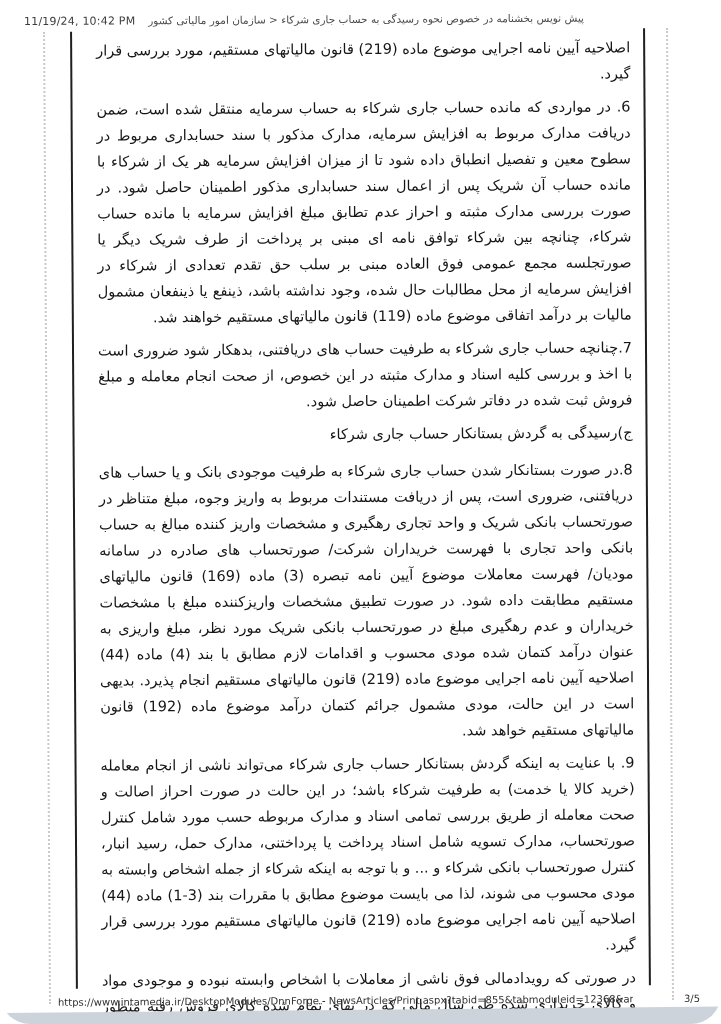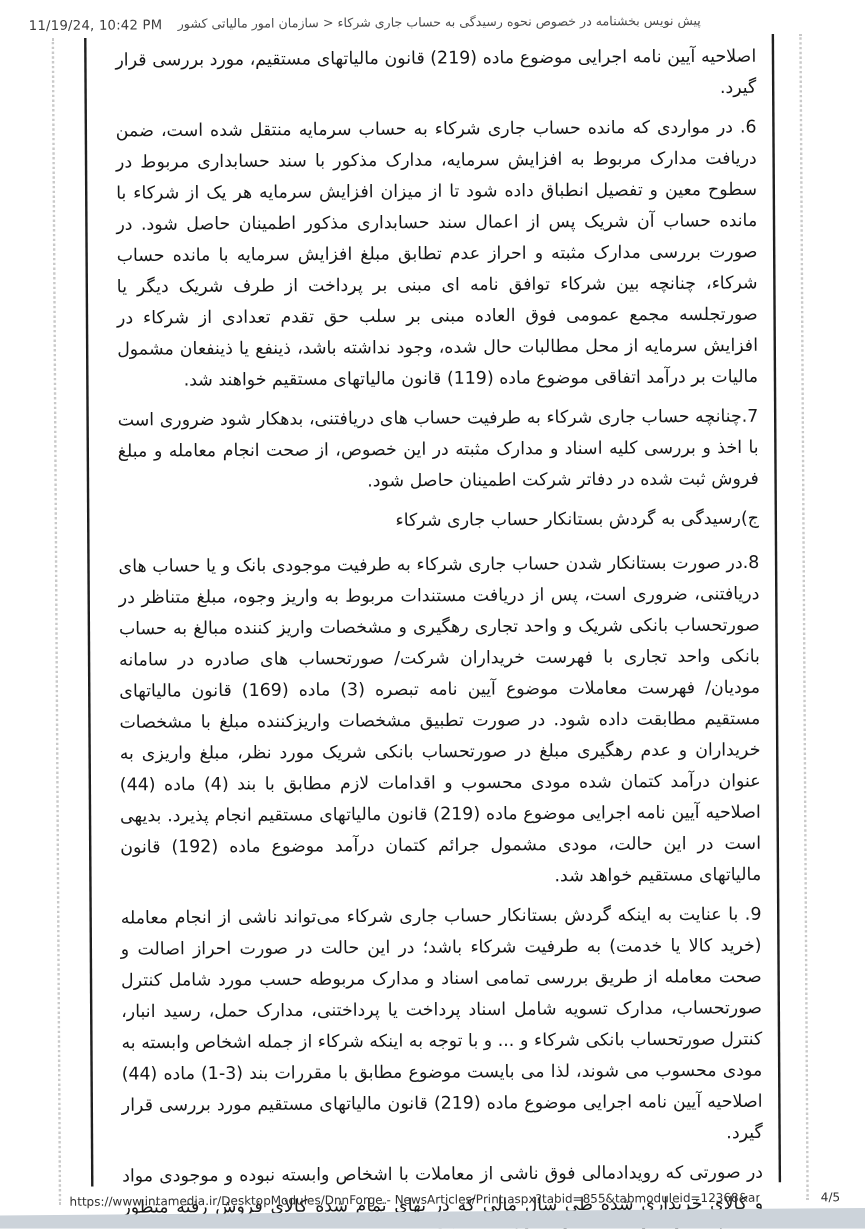--- a/index.html
+++ b/index.html
@@ -7,20 +7,21 @@
     padding: 0;
     background: #ffffff;
     font-family: "DejaVu Sans", sans-serif;
   }
   .viewport {
     position: relative;
     width: 721px;
     height: 1024px;
     overflow: hidden;
     background: #ffffff;
+    border-radius: 30px;
   }
   .sheet {
     position: absolute;
     inset: 0;
     transform: rotate(-0.35deg);
     transform-origin: 50% 50%;
   }
   .print-datetime {
     position: absolute;
     top: 13px;
@@ -132,17 +133,17 @@
 
       <p>8.در صورت بستانکار شدن حساب جاری شرکاء به طرفیت موجودی بانک و یا حساب های دریافتنی، ضروری است، پس از دریافت مستندات مربوط به واریز وجوه، مبلغ متناظر در صورتحساب بانکی شریک و واحد تجاری رهگیری و مشخصات واریز کننده مبالغ به حساب بانکی واحد تجاری با فهرست خریداران شرکت/ صورتحساب های صادره در سامانه مودیان/ فهرست معاملات موضوع آیین نامه تبصره (3) ماده (169) قانون مالیاتهای مستقیم مطابقت داده شود. در صورت تطبیق مشخصات واریزکننده مبلغ با مشخصات خریداران و عدم رهگیری مبلغ در صورتحساب بانکی شریک مورد نظر، مبلغ واریزی به عنوان درآمد کتمان شده مودی محسوب و اقدامات لازم مطابق با بند (4) ماده (44) اصلاحیه آیین نامه اجرایی موضوع ماده (219) قانون مالیاتهای مستقیم انجام پذیرد. بدیهی است در این حالت، مودی مشمول جرائم کتمان درآمد موضوع ماده (192) قانون مالیاتهای مستقیم خواهد شد.</p>
 
       <p>9. با عنایت به اینکه گردش بستانکار حساب جاری شرکاء می‌تواند ناشی از انجام معامله (خرید کالا یا خدمت) به طرفیت شرکاء باشد؛ در این حالت در صورت احراز اصالت و صحت معامله از طریق بررسی تمامی اسناد و مدارک مربوطه حسب مورد شامل کنترل صورتحساب، مدارک تسویه شامل اسناد پرداخت یا پرداختنی، مدارک حمل، رسید انبار، کنترل صورتحساب بانکی شرکاء و ... و با توجه به اینکه شرکاء از جمله اشخاص وابسته به مودی محسوب می شوند، لذا می بایست موضوع مطابق با مقررات بند (3-1) ماده (44) اصلاحیه آیین نامه اجرایی موضوع ماده (219) قانون مالیاتهای مستقیم مورد بررسی قرار گیرد.</p>
 
       <p><span>در صورتی که رویدادمالی فوق ناشی از معاملات با اشخاص وابسته نبوده و موجودی مواد و کالای خریداری شده طی سال مالی که در بهای تمام شده کالای فروش رفته منظور شده است </span><span class="bold-seg">از طریق حساب بانکی شرکاء یا معاملات تهاتری</span><span> تسویه نشده باشد، هزینه یادشده با رعایت مفاد تبصره</span></p>
     </div>
 
     <div class="print-footer-url">https://www.intamedia.ir/DesktopModules/DnnForge - NewsArticles/Print.aspx?tabid=855&amp;tabmoduleid=12368&amp;articleid=37677&amp;moduleid=4654...</div>
 
-    <div class="print-footer-page">4/5</div>
+    <div class="print-footer-page">3/5</div>
   </div>
 
   <div class="bottom-strip"></div>
 </div>
 
 </body></html>

